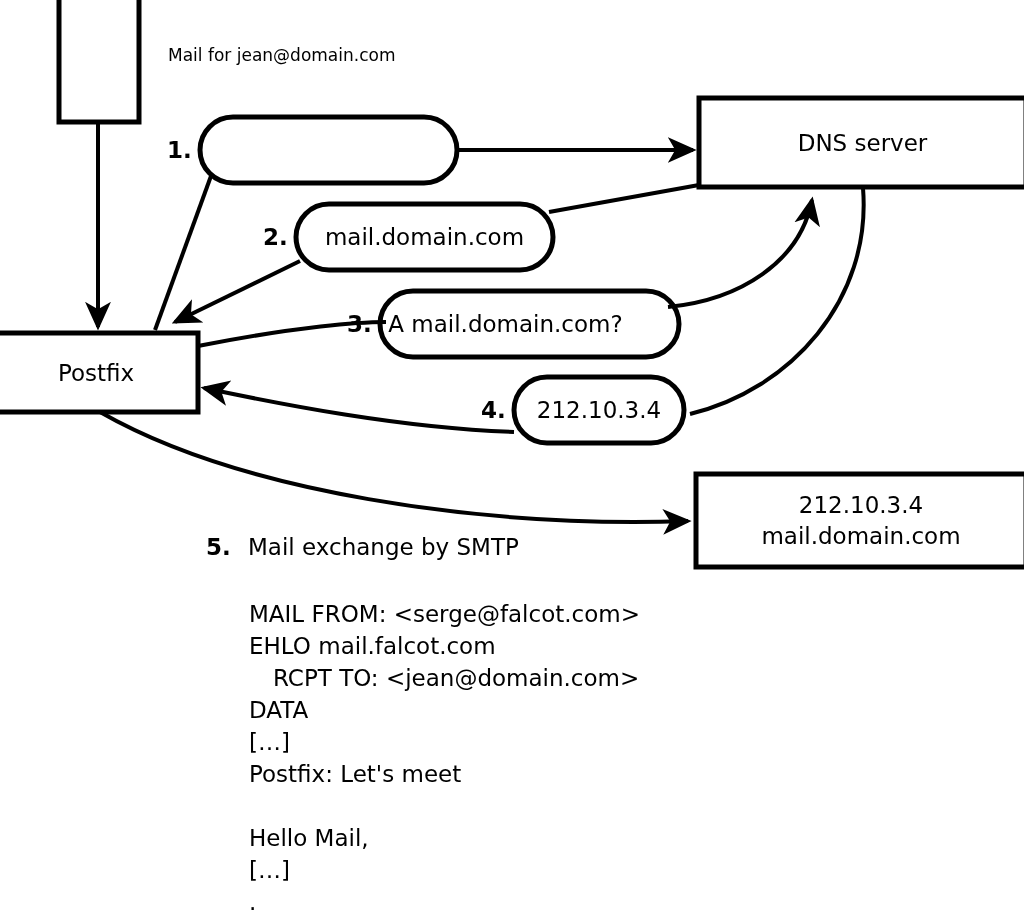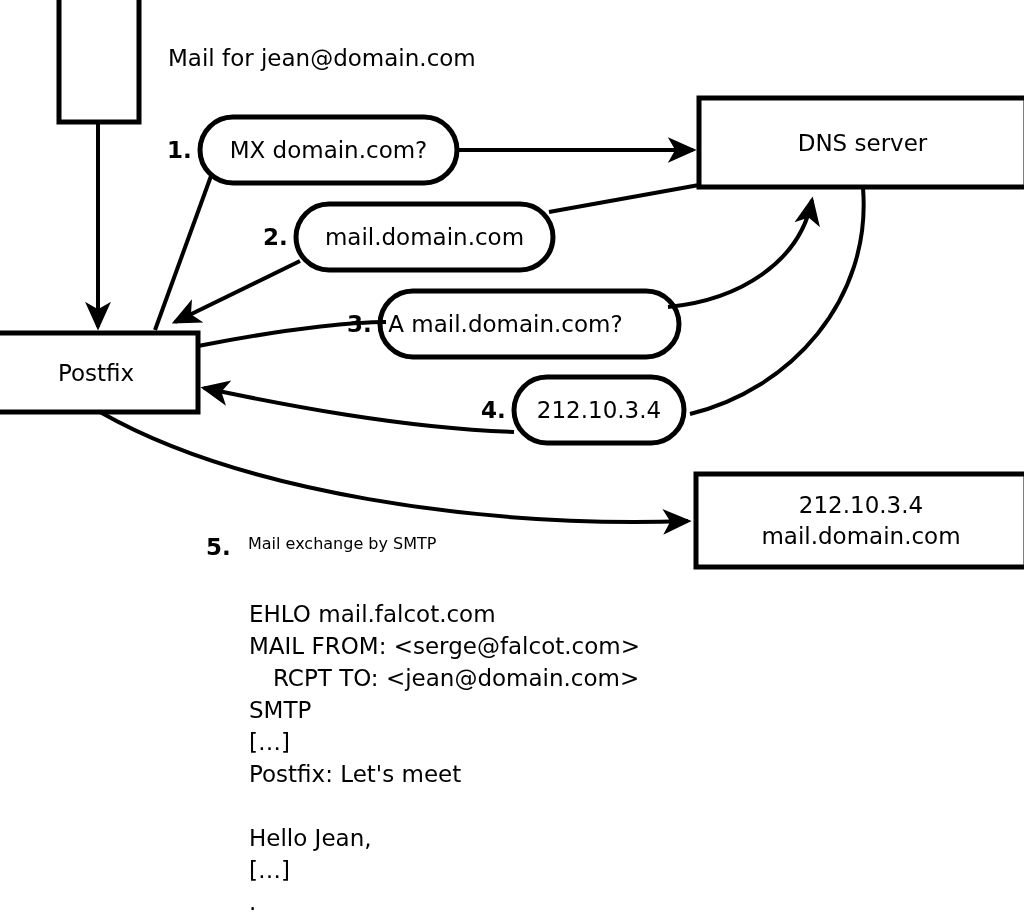--- a/index.html
+++ b/index.html
@@ -38,33 +38,33 @@
     flex-direction: column;
     color: #000;
     text-align: center;
     white-space: pre;
   }
   .step-num {
     font-weight: bold;
     font-size: 23px;
   }
   .headline {
-    font-size: 23px;
+    font-size: 17px;
   }
   .pill-text {
     font-size: 23px;
   }
   .box-text {
     font-size: 23px;
   }
   .smtp-line {
     font-size: 23px;
   }
   .stepfive {
-    font-size: 16px;
+    font-size: 23px;
   }
 </style>
 </head>
 <body>
 
 <div id="canvas">
 
   <svg class="layer" viewBox="0 0 1024 919" xmlns="http://www.w3.org/2000/svg">
     <defs>
       <marker id="ah" viewBox="0 0 12 12" refX="10.5" refY="6" markerWidth="7.2" markerHeight="7.2" orient="auto-start-reverse">
@@ -111,34 +111,33 @@
   <div class="node-label box-text" style="left:696px; top:474px; width:330px; height:93px; gap:5px;">
     <span>212.10.3.4</span>
     <span>mail.domain.com</span>
   </div>
 
   <div class="txt step-num" style="left:167px; top:139px;">1.</div>
   <div class="txt step-num" style="left:263px; top:226px;">2.</div>
   <div class="txt step-num" style="left:347px; top:313px;">3.</div>
   <div class="txt step-num" style="left:481px; top:399px;">4.</div>
 
-  <div class="node-label pill-text" style="left:200px; top:117px; width:257px; height:66px;">MX domain.com?</div>
   <div class="node-label pill-text" style="left:296px; top:204px; width:257px; height:66px;">mail.domain.com</div>
   <div class="node-label pill-text" style="left:356px; top:291px; width:299px; height:66px;">A mail.domain.com?</div>
   <div class="node-label pill-text" style="left:514px; top:377px; width:170px; height:66px;">212.10.3.4</div>
 
   <div class="txt step-num" style="left:206px; top:536px;">5.</div>
   <div class="txt stepfive" style="left:248px; top:536px;">Mail exchange by SMTP</div>
 
   <div style="position:absolute; left:249px; top:601px;">
+    <div class="smtp-line" style="height:32px;">MAIL FROM: &lt;serge@falcot.com&gt;</div>
     <div class="smtp-line" style="height:32px;">EHLO mail.falcot.com</div>
-    <div class="smtp-line" style="height:32px;">MAIL FROM: &lt;serge@falcot.com&gt;</div>
     <div class="smtp-line" style="height:32px;margin-left:24px;">RCPT TO: &lt;jean@domain.com&gt;</div>
-    <div class="smtp-line" style="height:32px;">SMTP</div>
+    <div class="smtp-line" style="height:32px;">DATA</div>
     <div class="smtp-line" style="height:32px;">[…]</div>
     <div class="smtp-line" style="height:32px;">Postfix: Let's meet</div>
     <div class="smtp-line" style="height:32px;">&nbsp;</div>
-    <div class="smtp-line" style="height:32px;">Hello Jean,</div>
+    <div class="smtp-line" style="height:32px;">Hello Mail,</div>
     <div class="smtp-line" style="height:32px;">[…]</div>
     <div class="smtp-line" style="height:32px;">.</div>
   </div>
 
 </div>
 
 </body></html>

